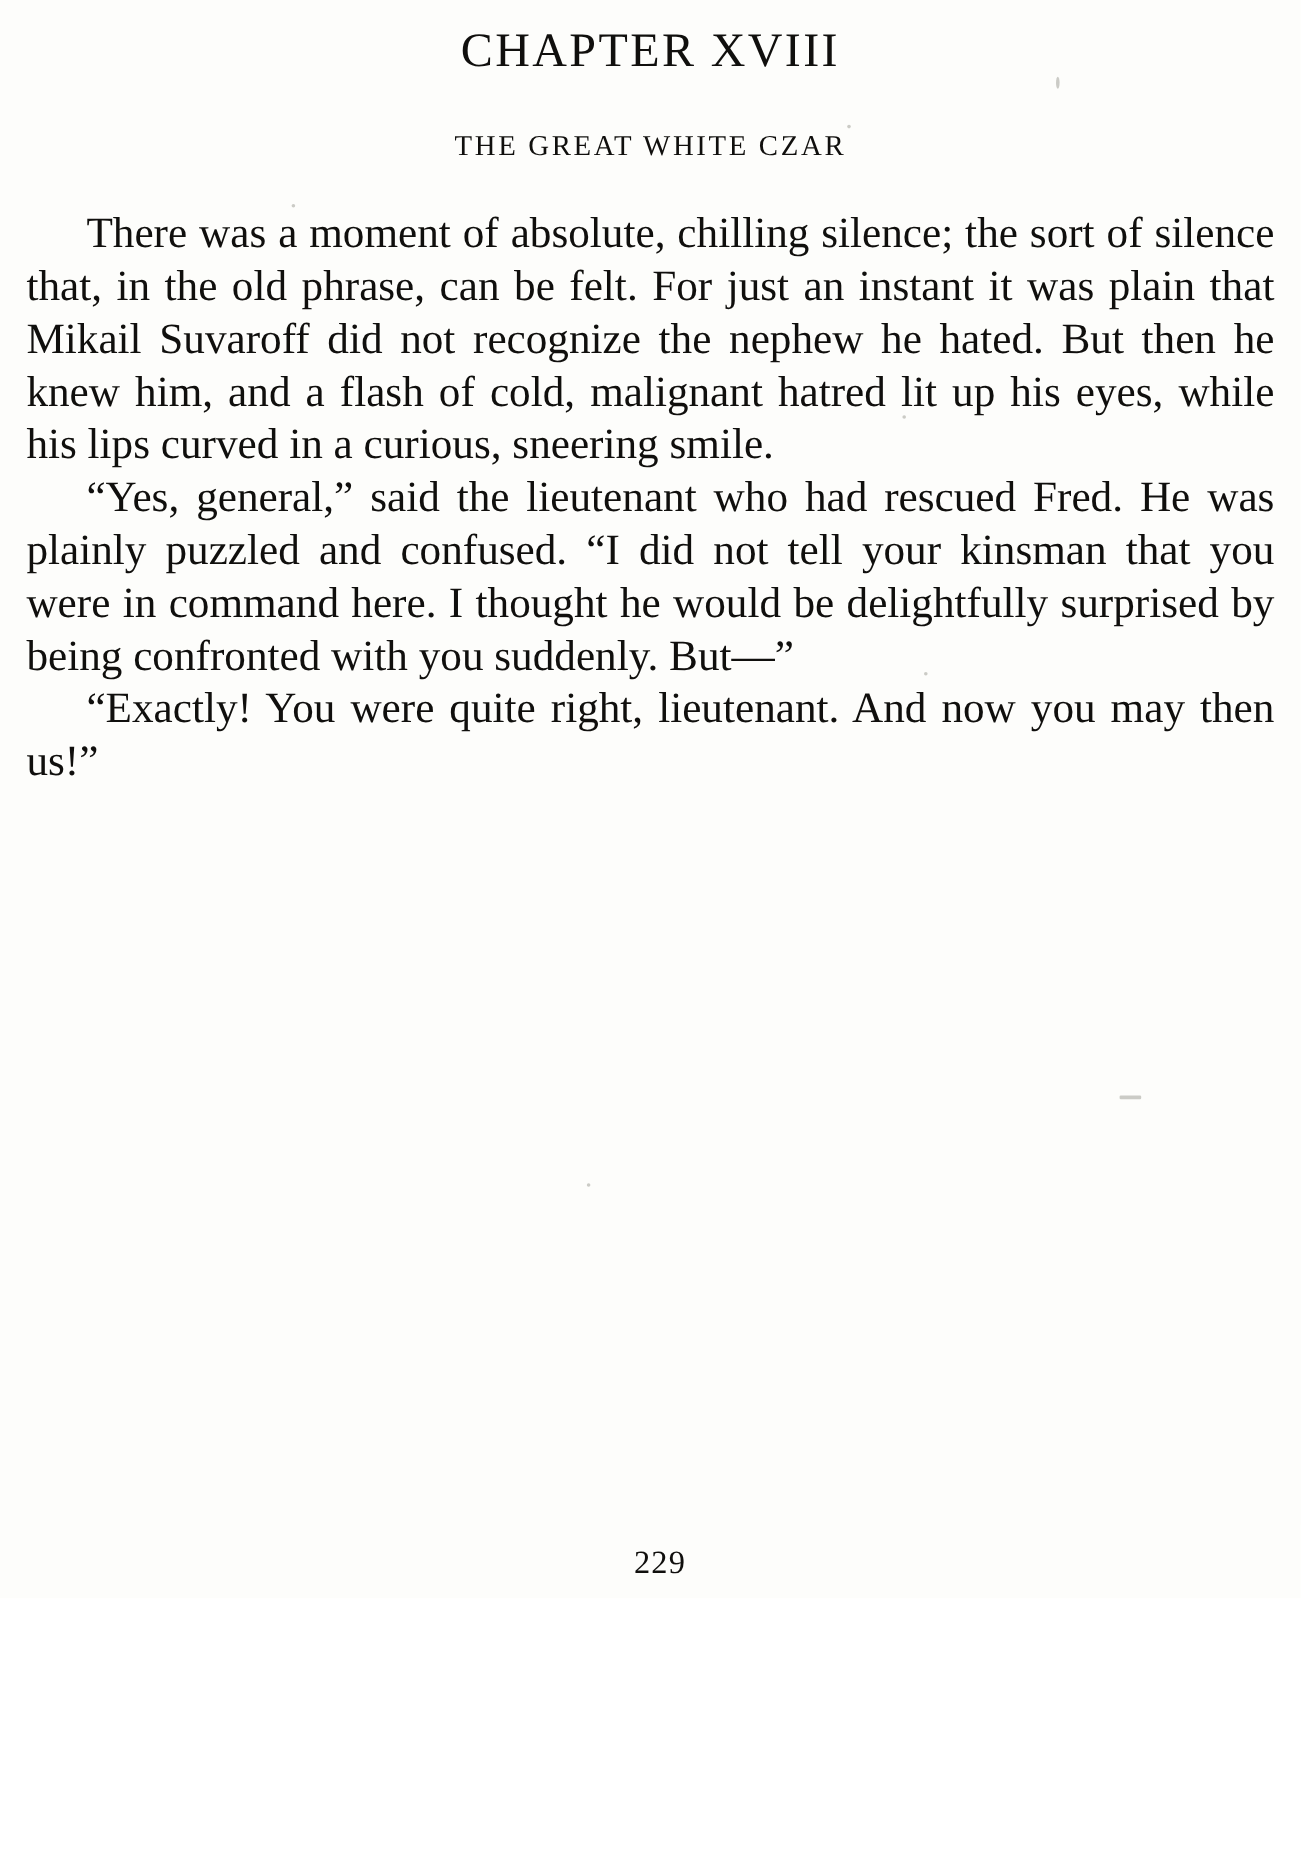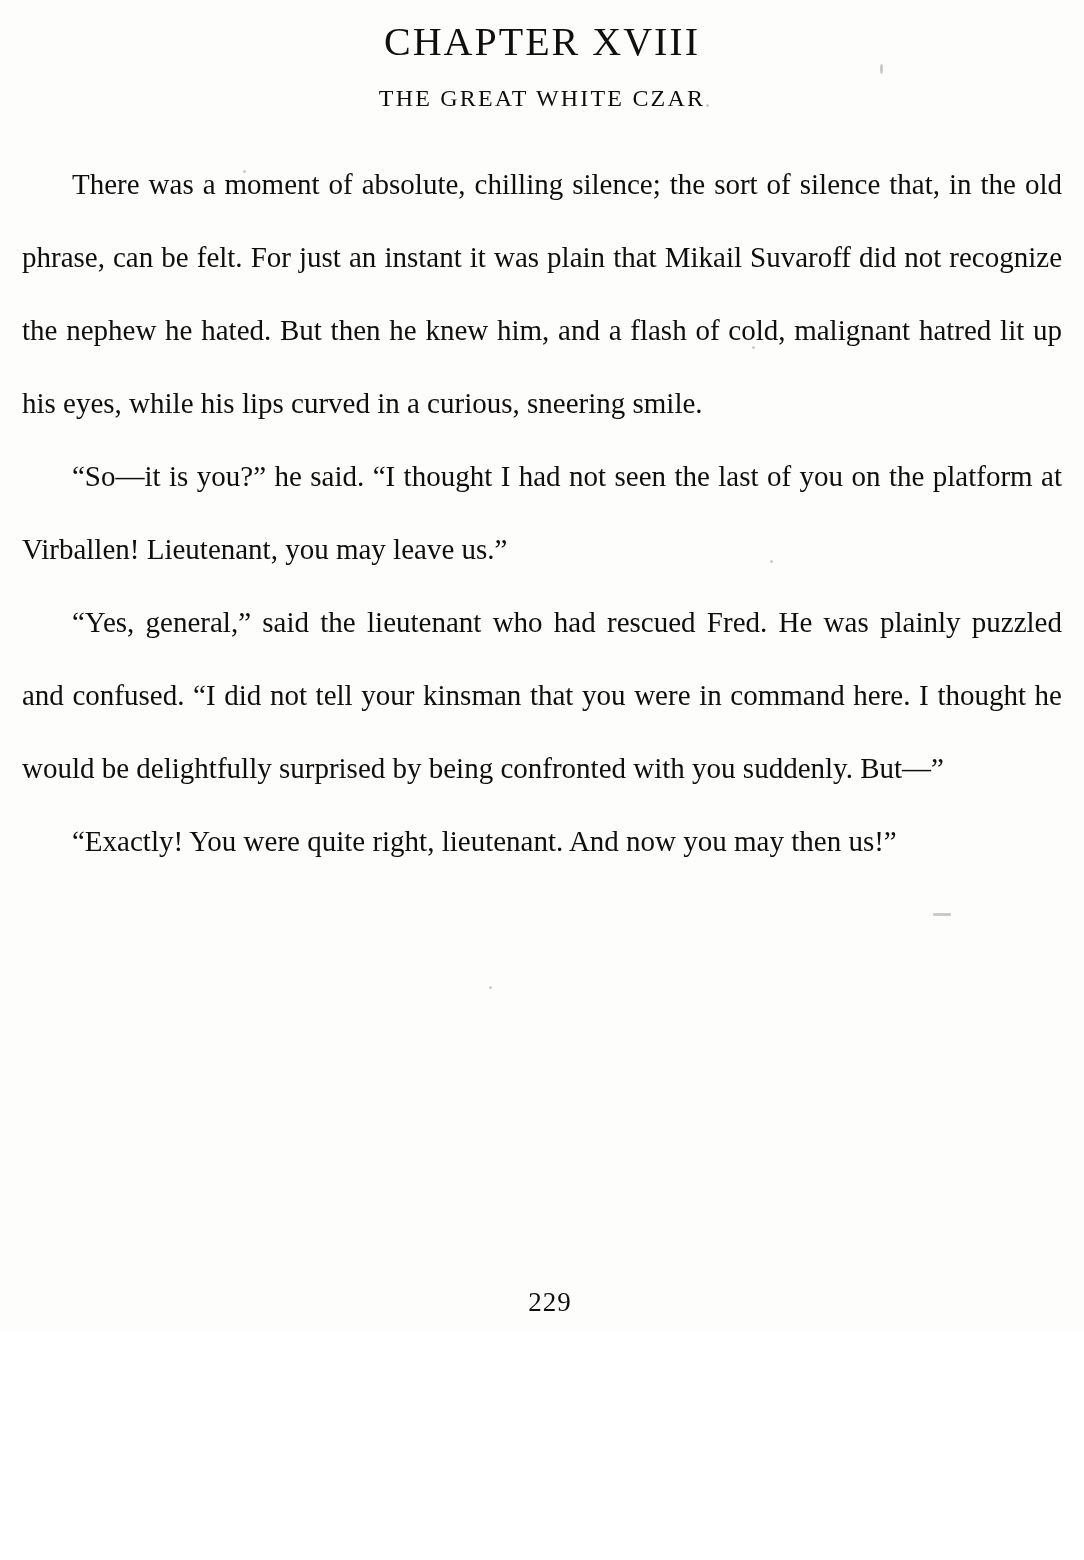--- a/index.html
+++ b/index.html
@@ -27,28 +27,28 @@
     text-align: center;
     font-size: 40px;
     letter-spacing: 2px;
     margin-top: 18px;
     font-weight: normal;
   }
   .chapter-subtitle {
     text-align: center;
     font-size: 24px;
     letter-spacing: 2.2px;
-    margin-top: 20px;
+    margin-top: 44px;
     font-variant: small-caps;
     text-transform: uppercase;
   }
   .body-text {
     margin-top: 36px;
-    font-size: 29px;
-    line-height: 73px;
+    font-size: 36px;
+    line-height: 44px;
     text-align: justify;
     text-justify: inter-word;
   }
   .body-text p {
     margin: 0;
     text-indent: 50px;
   }
   .folio {
     position: absolute;
     left: 16px;
@@ -72,21 +72,20 @@
 <div class="page">
 
   <div class="content">
 
     <div class="chapter-title">CHAPTER XVIII</div>
 
     <div class="chapter-subtitle">THE GREAT WHITE CZAR</div>
 
     <div class="body-text">
       <p>There was a moment of absolute, chilling silence; the sort of silence that, in the old phrase, can be felt. For just an instant it was plain that Mikail Suvaroff did not recognize the nephew he hated. But then he knew him, and a flash of cold, malignant hatred lit up his eyes, while his lips curved in a curious, sneering smile.</p>
-      <p>“So—it is you?” he said. “I thought I had not seen the last of you on the platform at Virballen! Lieutenant, you may leave us.”</p>
       <p>“Yes, general,” said the lieutenant who had rescued Fred. He was plainly puzzled and confused. “I did not tell your kinsman that you were in command here. I thought he would be delightfully surprised by being confronted with you suddenly. But—”</p>
       <p>“Exactly! You were quite right, lieutenant. And now you may then us!”</p>
     </div>
 
   </div>
 
   <div class="folio">229</div>
 
   <div class="speck" style="left:880px;top:64px;width:3px;height:10px;"></div>
   <div class="speck" style="left:706px;top:104px;width:3px;height:3px;"></div>

